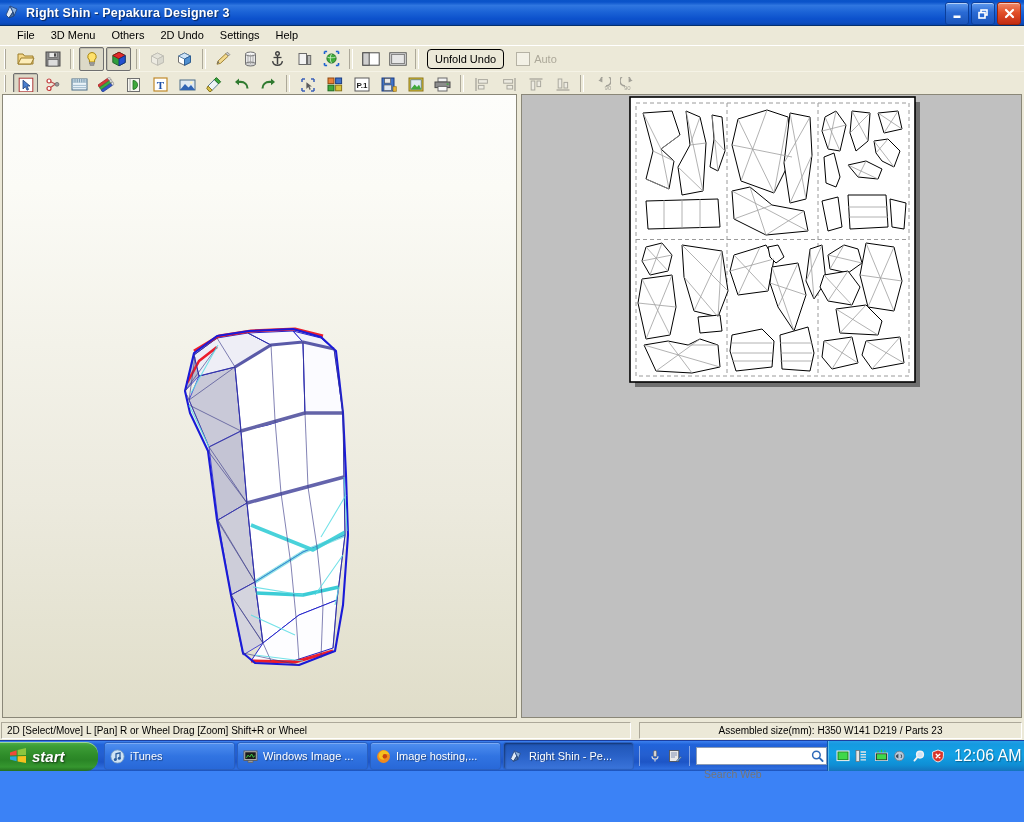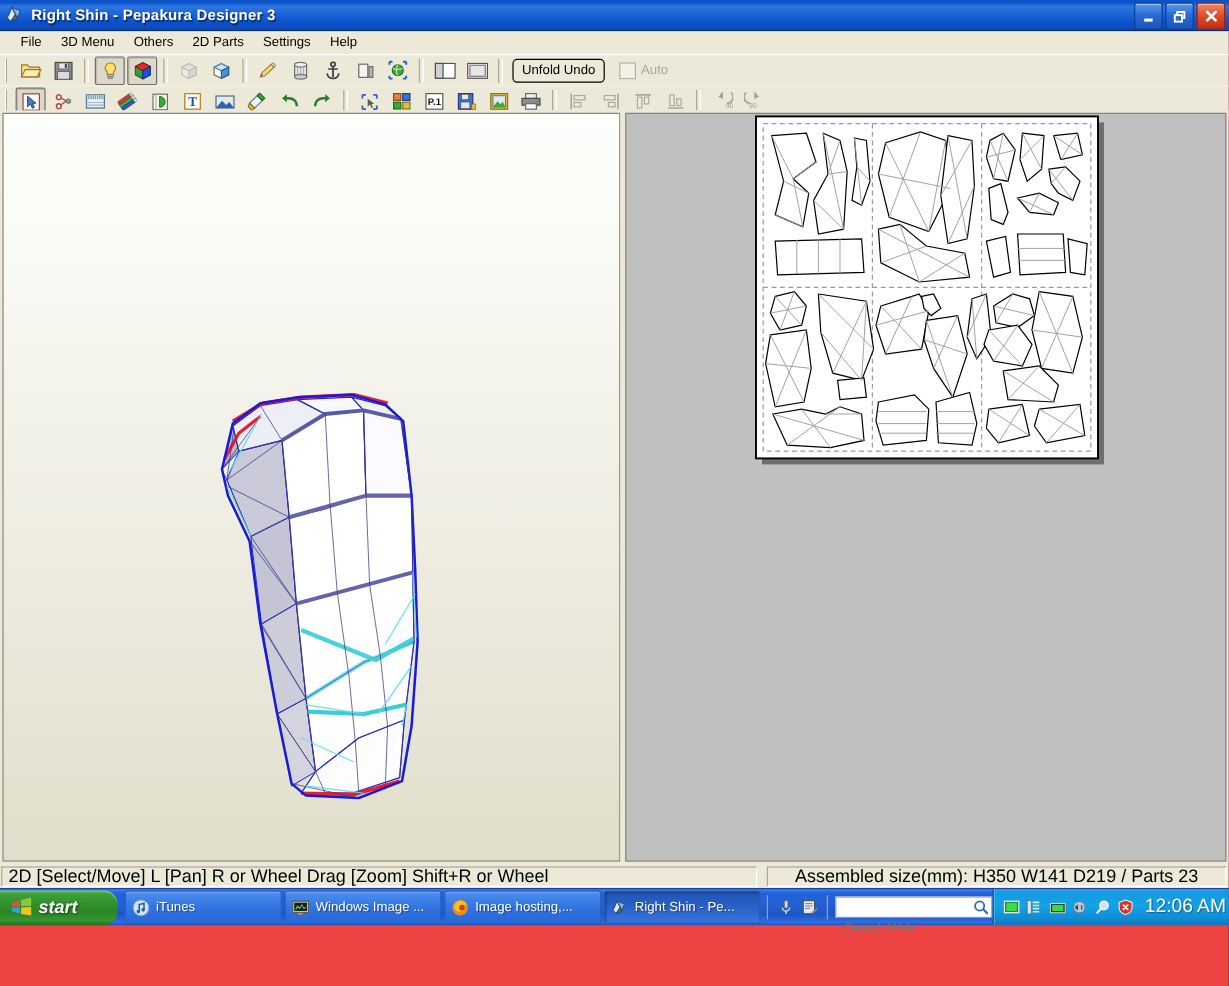--- a/index.html
+++ b/index.html
@@ -1,21 +1,21 @@
 <!DOCTYPE html>
 <html><head>
 <meta charset="utf-8">
 <style>
   html,body{margin:0;padding:0;}
   body{
     width:1024px;height:822px;overflow:hidden;
     font-family:"Liberation Sans",sans-serif;font-size:11px;
     background:#000;
   }
-  .app{position:relative;width:1024px;height:822px;background:#ef4444;}
+  .app{position:relative;width:1024px;height:822px;background:#3b82f6;}
 
   
   .titlebar{
     position:absolute;left:0;top:0;width:1024px;height:26px;
     background:linear-gradient(180deg,#0a54c8 0%,#0a53ca 8%,#2f76e0 22%,#1b63d6 48%,#0c51cc 75%,#0d4ec2 90%,#0845ae 100%);
     display:flex;align-items:center;
     box-sizing:border-box;padding-left:4px;
     border-bottom:1px solid #04306e;
   }
   .title-icon{
@@ -91,21 +91,21 @@
   }
 
   
   .statusbar{
     position:absolute;left:0;top:720px;width:1024px;height:20px;background:#ece9d8;
     display:flex;align-items:center;
   }
   .sb-cell{
     height:17px;display:flex;align-items:center;box-sizing:border-box;
     border:1px solid;border-color:#aca899 #fff #fff #aca899;
-    padding:4px 5px;font-size:15px;color:#000;white-space:nowrap;
+    padding:4px 5px;font-size:10px;color:#000;white-space:nowrap;
   }
   .sb-left{margin-left:1px;width:630px;}
   .sb-right{margin-left:8px;flex:1;margin-right:2px;justify-content:center;}
 
   
   .taskbar{
     position:absolute;left:0;top:740px;width:1024px;height:30px;
     background:linear-gradient(180deg,#3c81f3 0%,#2c6fe0 7%,#2163da 12%,#245fd0 45%,#1d55c6 70%,#2f6fe0 93%,#1a4fb5 100%);
     display:flex;align-items:center;
     border-top:1px solid #1c3fa0;
@@ -191,21 +191,21 @@
           <path d="M3 3 L10 10 M10 3 L3 10" stroke="#fff" stroke-width="2.2" stroke-linecap="round"></path>
         </svg>
       </div>
     </div>
   </div>
 
   <div class="menubar">
     <div class="menuitem">File</div>
     <div class="menuitem">3D Menu</div>
     <div class="menuitem">Others</div>
-    <div class="menuitem">2D Parts</div>
+    <div class="menuitem">2D Undo</div>
     <div class="menuitem">Settings</div>
     <div class="menuitem">Help</div>
   </div>
 
   <div class="toolbar tb1">
     <div class="grip"></div>
 
     <div class="tbtn">
       <svg width="18" height="16" viewBox="0 0 18 16">
         <path d="M1 13V3h5l1.5 2H16v8z" fill="#f6d98a" stroke="#9b7c2a" stroke-width="1"></path>

